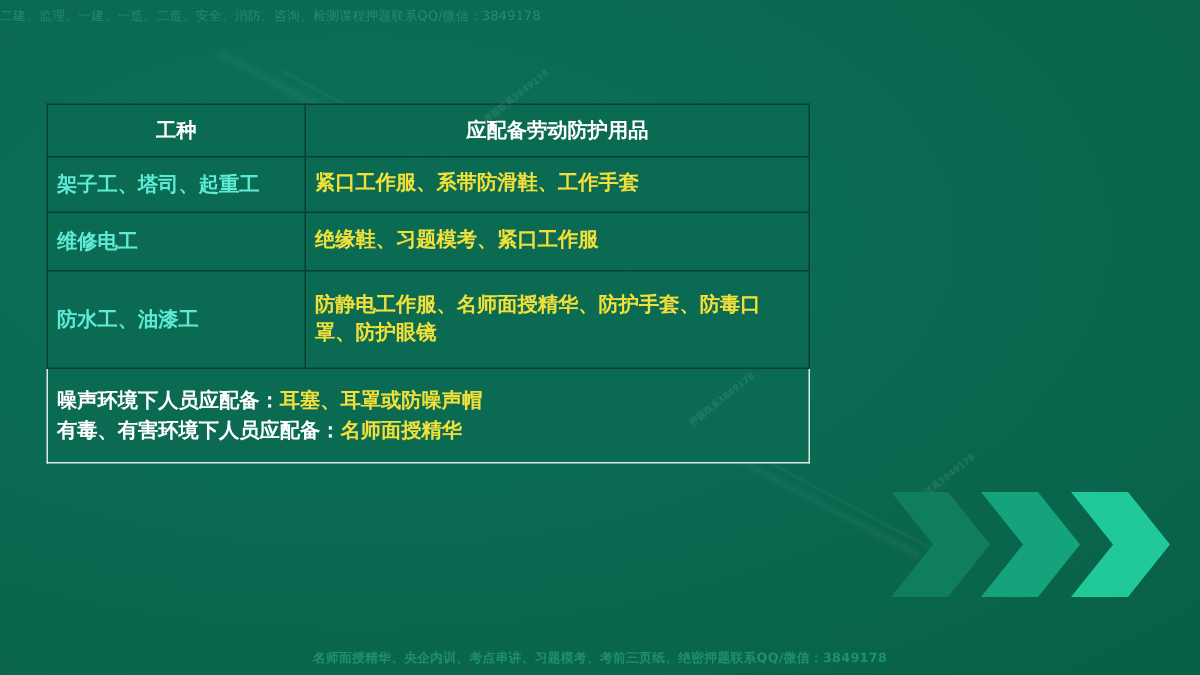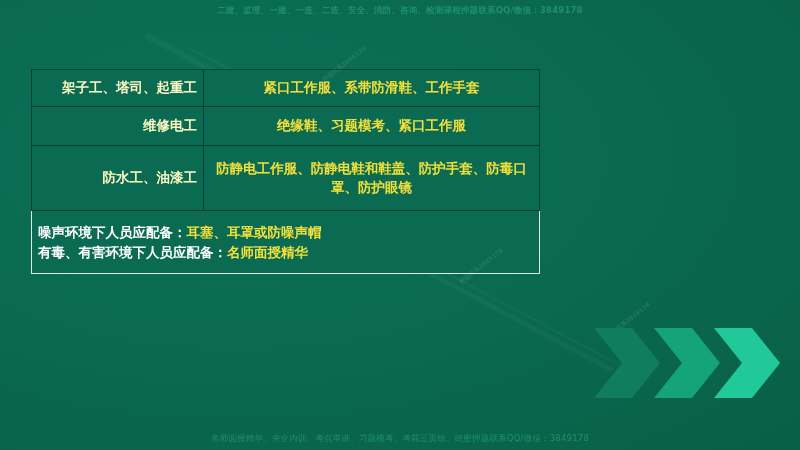--- a/index.html
+++ b/index.html
@@ -30,37 +30,37 @@
   .streak.s1 { left: 300px; top: -60px; width: 10px; height: 360px; }
   .streak.s2 { left: 332px; top: -40px; width: 4px;  height: 330px; }
   .streak.s3 { left: 476px; top: 150px; width: 8px;  height: 300px; }
   .streak.s4 { left: 505px; top: 175px; width: 3px;  height: 260px; }
 
   .top-banner {
     position: absolute;
     top: 5px;
     left: 0;
     width: 100%;
-    text-align: center;
+    text-align: left;
     font-size: 8.5px;
     letter-spacing: 0.2px;
     color: #1f8f6e;
-    font-weight: bold;
+    font-weight: normal;
     white-space: nowrap;
   }
   .bottom-banner {
     position: absolute;
     bottom: 5px;
     left: 0;
     width: 100%;
     text-align: center;
     font-size: 8.5px;
     letter-spacing: 0.2px;
     color: #1f8f6e;
-    font-weight: normal;
+    font-weight: bold;
     white-space: nowrap;
   }
 
   .title {
     position: absolute;
     left: 58px;
     top: 36px;
     font-size: 17.5px;
     font-weight: bold;
     color: #f2d22e;
@@ -90,28 +90,28 @@
   col.c2 { width: 336px; }
 
   .hdr {
     text-align: center;
     color: #ffffff;
     font-weight: bold;
     font-size: 13.5px;
     height: 26px;
   }
   .job {
-    text-align: right;
-    color: #fef9c3;
+    text-align: left;
+    color: #5eead4;
     font-weight: bold;
     font-size: 13.5px;
     white-space: nowrap;
   }
   .ppe {
-    text-align: center;
+    text-align: left;
     color: #f2e03a;
     font-weight: bold;
     font-size: 13.5px;
     line-height: 1.42;
     padding-left: 9px;
   }
   tr.r1 td { height: 28px; }
   tr.r2 td { height: 30px; }
   tr.r3 td { height: 62px; }
   tr.r4 td { height: 56px; }
@@ -167,31 +167,35 @@
   <div class="top-banner">二建、监理、一建、一造、二造、安全、消防、咨询、检测课程押题联系QQ/微信：3849178</div>
 
 
   <div class="table-wrap">
     <table class="ppt">
       <colgroup>
           <col class="c1">
           <col class="c2">
         </colgroup>
       <tbody>
+        <tr>
+          <td class="hdr">工种</td>
+          <td class="hdr">应配备劳动防护用品</td>
+        </tr>
         <tr class="r1">
           <td class="job">架子工、塔司、起重工</td>
           <td class="ppe">紧口工作服、系带防滑鞋、工作手套</td>
         </tr>
         <tr class="r2">
           <td class="job">维修电工</td>
           <td class="ppe">绝缘鞋、习题模考、紧口工作服</td>
         </tr>
         <tr class="r4">
           <td class="job">防水工、油漆工</td>
-          <td class="ppe">防静电工作服、防静电鞋和鞋盖、防护手套、防毒口罩、防护眼镜</td>
+          <td class="ppe">防静电工作服、名师面授精华、防护手套、防毒口罩、防护眼镜</td>
         </tr>
         <tr class="note">
           <td colspan="2">
             <div class="note-line">
               <span class="note-label">噪声环境下人员应配备：</span><span class="note-val">耳塞、耳罩或防噪声帽</span>
             </div>
             <div class="note-line">
               <span class="note-label">有毒、有害环境下人员应配备：</span><span class="note-val">名师面授精华</span>
             </div>
           </td>

